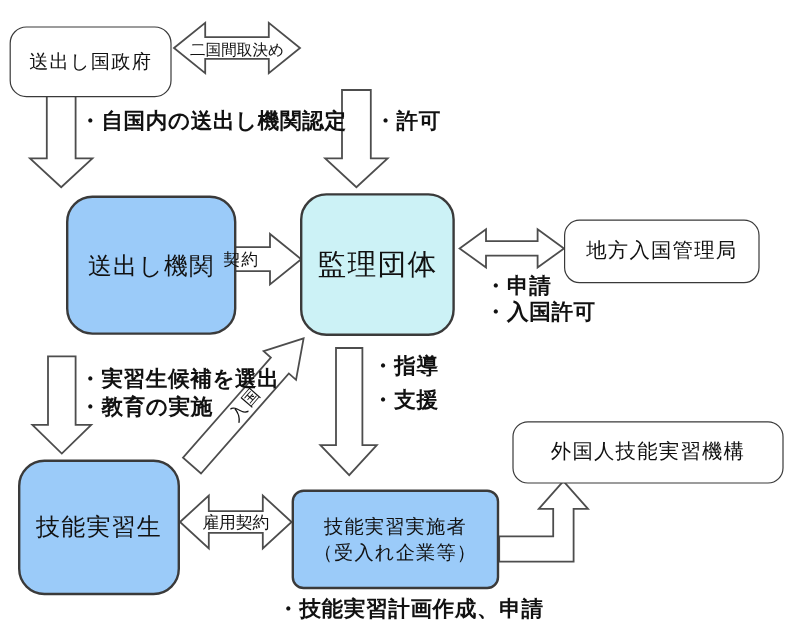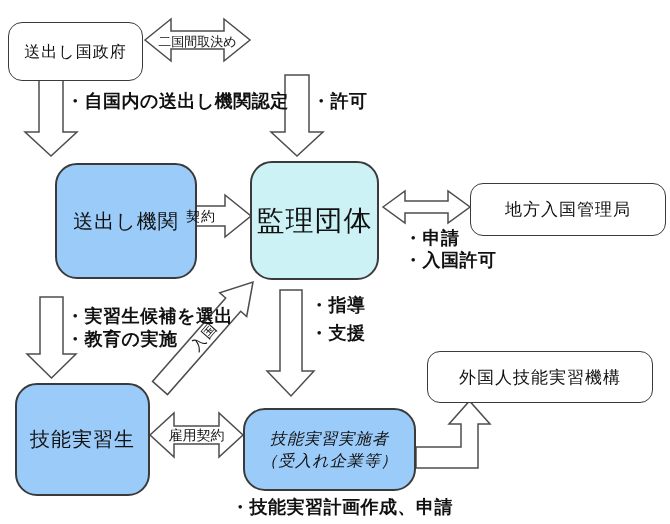--- a/index.html
+++ b/index.html
@@ -32,24 +32,24 @@
     border:1.6px solid var(--border);
     letter-spacing:1px;
     line-height:1.35;
   }
   .node.fill-blue{background:var(--blue);border-width:2px;}
   .node.fill-cyan{background:var(--cyan);border-width:2px;}
 
   .n-scg{left:8px;top:9px;width:135px;height:59px;border-radius:14px;font-size:16px;margin-top:13px;}
   .n-jpg{left:250px;top:9px;width:130px;height:59px;border-radius:14px;font-size:16px;}
   .n-sorg{left:15px;top:163px;width:142px;height:116px;border-radius:22px;font-size:20px;margin-left:40px;}
-  .n-suporg{left:250px;top:161px;width:129px;height:119px;border-radius:22px;font-size:28px;}
-  .n-imm{left:470px;top:183px;width:196px;height:53px;border-radius:13px;font-size:17px;}
+  .n-suporg{left:250px;top:161px;width:129px;height:119px;border-radius:22px;font-size:24px;}
+  .n-imm{left:470px;top:183px;width:163px;height:53px;border-radius:13px;font-size:17px;}
   .n-trainee{left:15px;top:383px;width:135px;height:113px;border-radius:22px;font-size:20px;text-align:right;}
-  .n-impl{left:243px;top:408px;width:173px;height:83px;border-radius:22px;font-size:16px;font-style:italic;}
+  .n-impl{left:243px;top:408px;width:173px;height:83px;border-radius:10px;font-size:16px;}
   .n-otit{left:427px;top:351px;width:226px;height:52px;border-radius:13px;font-size:17px;justify-content:center;}
 
   .ann{position:absolute;font-size:18px;white-space:nowrap;letter-spacing:0.5px;font-weight:bold;}
   .a-accredit{left:66px;top:89px;}
   .a-permission{left:312px;top:89px;}
   .a-application{left:404px;top:226px;}
   .a-entryperm{left:404px;top:248px;}
   .a-select{left:66px;top:304px;}
   .a-educate{left:66px;top:327px;}
   .a-guidance{left:310px;top:293px;}

